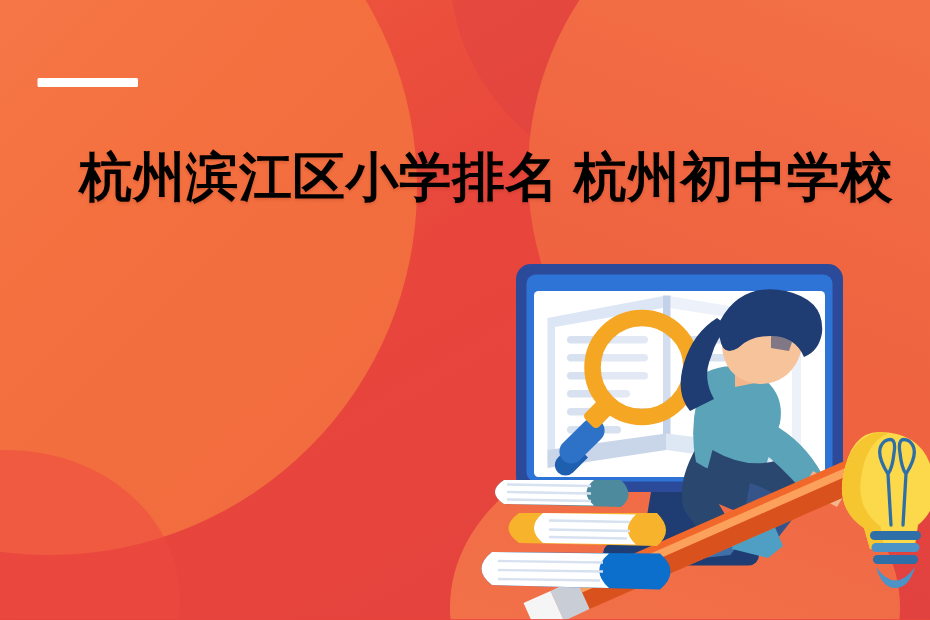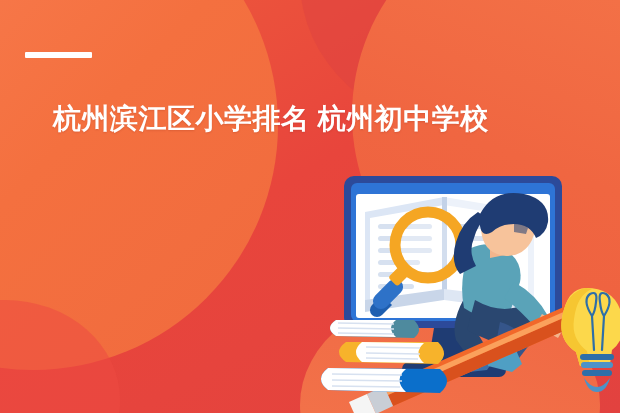--- a/index.html
+++ b/index.html
@@ -63,22 +63,22 @@
     left:25px; top:52px;
     width:67px; height:6px;
     background:#FFFFFF;
     border-radius:1px;
   }
   
   .headline {
     position:absolute;
     left:53px; top:99px;
     width:530px;
-    color:#ffffff;
-    font-size:28px;
+    color:#000000;
+    font-size:35px;
     line-height:40px;
     font-weight:bold;
     letter-spacing:.5px;
     white-space:nowrap;
     text-shadow:0 1px 2px rgba(120,25,15,.18);
   }
   
   #illustration {
     position:absolute;
     left:318px; top:172px;

